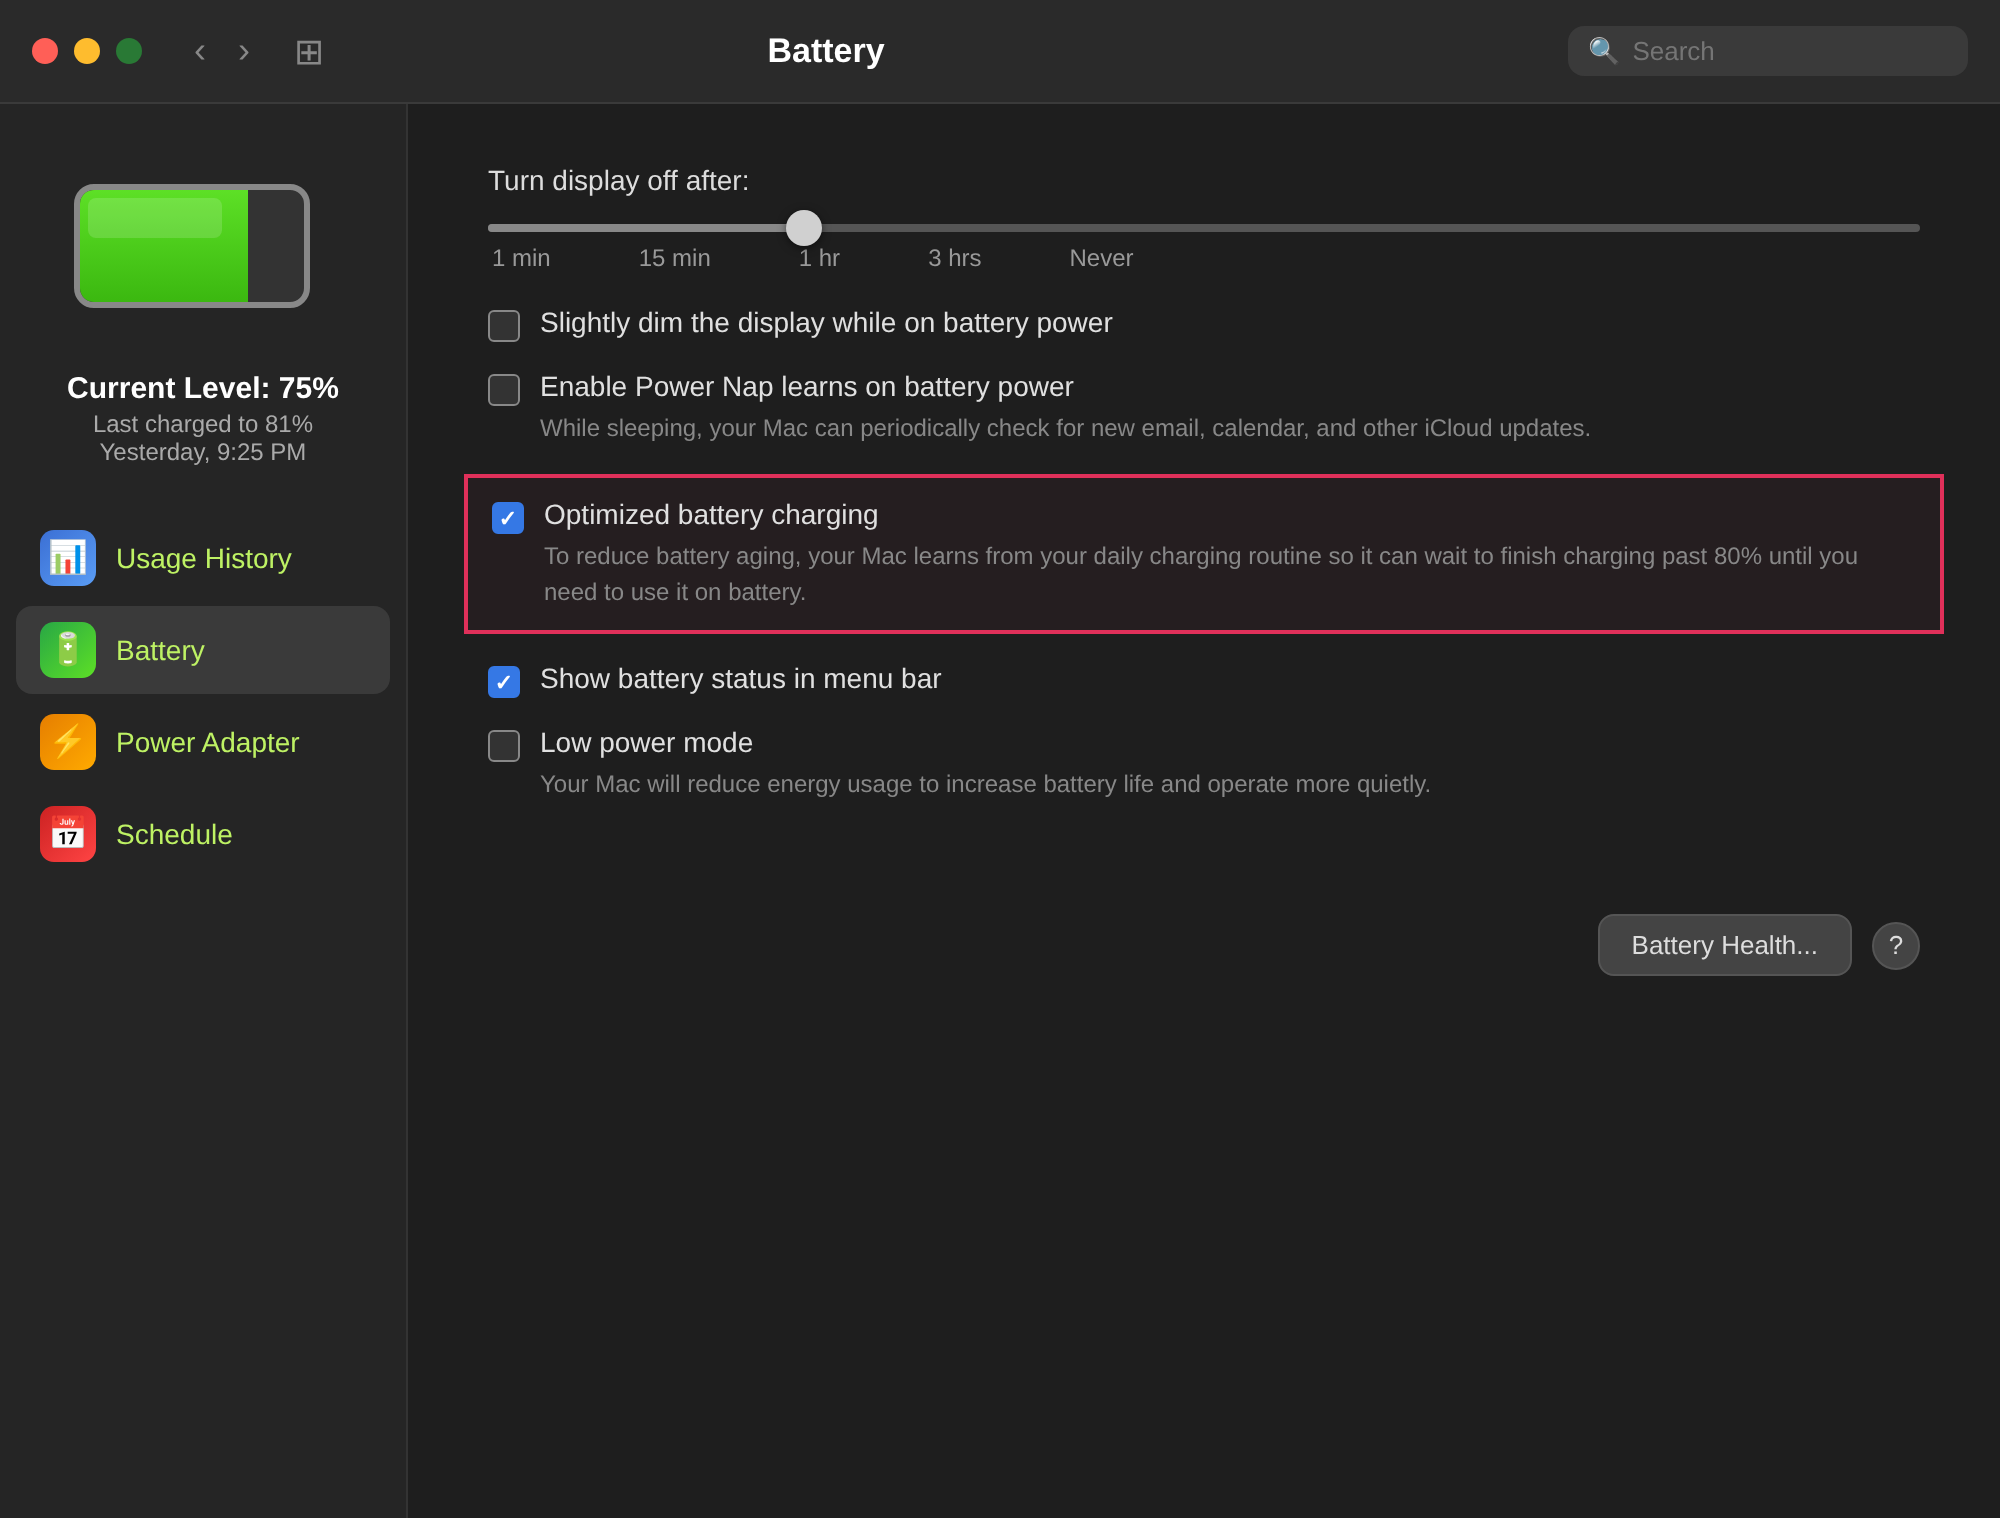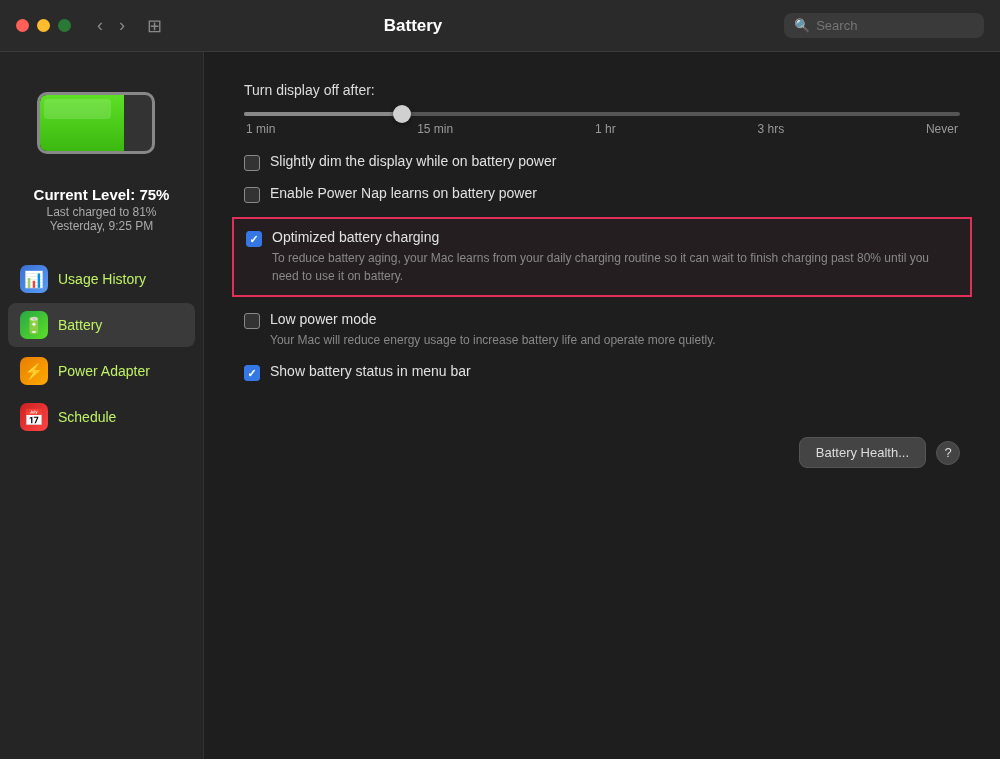--- a/index.html
+++ b/index.html
@@ -235,21 +235,20 @@
       height: 18px;
       background: #d0d0d0;
       border-radius: 50%;
       position: absolute;
       top: -7px;
       left: calc(22% - 9px);
       box-shadow: 0 1px 4px rgba(0,0,0,0.5);
     }
     .slider-ticks {
       display: flex;
-      justify-content: space-between;
       margin-top: 6px;
       padding: 0 2px;
       gap: 44px;
     }
     .tick-label {
       font-size: 12px;
       color: #999;
     }
 
     
@@ -419,46 +418,47 @@
       <div class="checkbox"></div>
       <div class="option-text">
         <div class="option-title">Slightly dim the display while on battery power</div>
       </div>
     </div>
 
     <div class="option-row">
       <div class="checkbox"></div>
       <div class="option-text">
         <div class="option-title">Enable Power Nap learns on battery power</div>
+        <div class="option-desc">While sleeping, your Mac can periodically check for new email, calendar, and other iCloud updates.</div>
       </div>
     </div>
 
 
     <div class="option-row highlighted">
       <div class="checkbox checked"></div>
       <div class="option-text">
         <div class="option-title">Optimized battery charging</div>
         <div class="option-desc">To reduce battery aging, your Mac learns from your daily charging routine so it can wait to finish charging past 80% until you need to use it on battery.</div>
       </div>
     </div>
 
     <div class="option-row">
+      <div class="checkbox checked"></div>
+      <div class="option-text">
+        <div class="option-title">Show battery status in menu bar</div>
+      </div>
+    </div>
+
+    <div class="option-row">
       <div class="checkbox"></div>
       <div class="option-text">
         <div class="option-title">Low power mode</div>
         <div class="option-desc">Your Mac will reduce energy usage to increase battery life and operate more quietly.</div>
       </div>
     </div>
 
-    <div class="option-row">
-      <div class="checkbox checked"></div>
-      <div class="option-text">
-        <div class="option-title">Show battery status in menu bar</div>
-      </div>
-    </div>
-
     <div class="bottom-buttons">
       <button class="btn btn-secondary">Battery Health...</button>
       <div class="btn-help">?</div>
     </div>
 
   </div>
 </div>
 
 </body></html>

